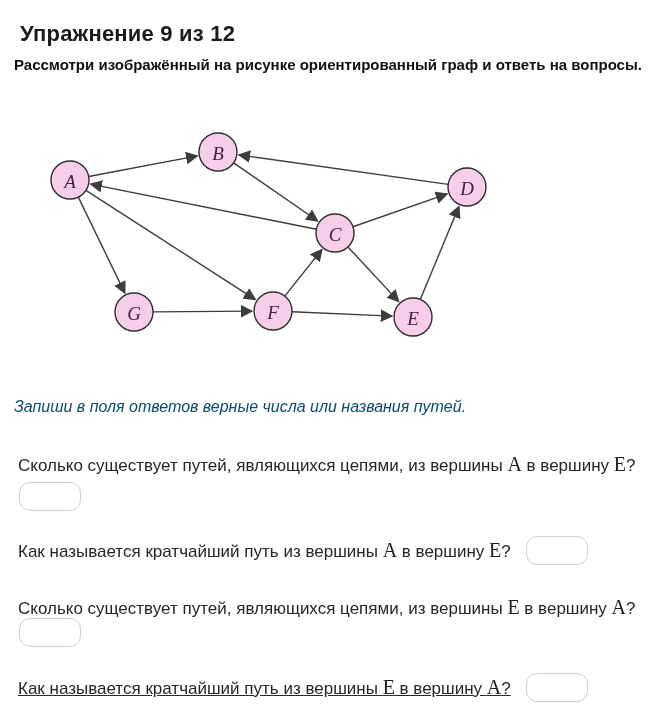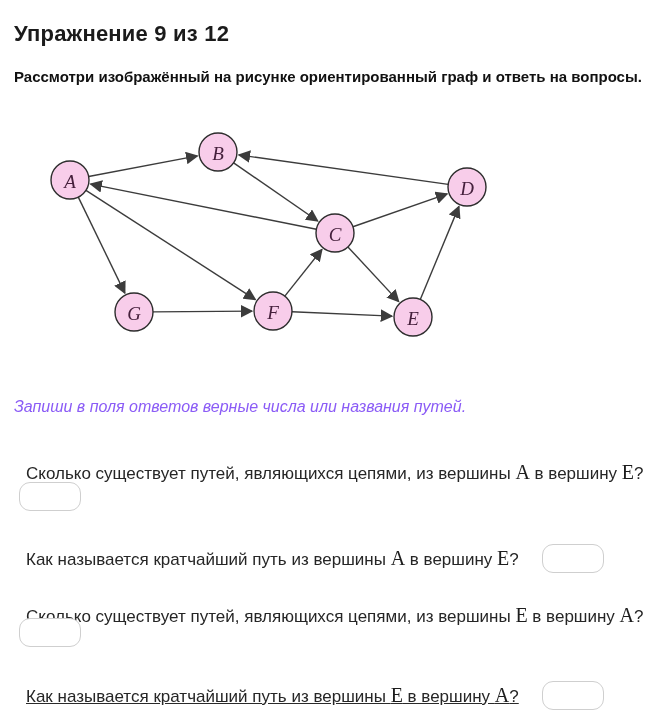--- a/index.html
+++ b/index.html
@@ -4,38 +4,38 @@
 <style>
   html, body { margin: 0; padding: 0; background: #fff; }
   body {
     width: 667px; height: 724px;
     position: relative;
     font-family: "Liberation Sans", sans-serif;
     color: #2a2a2a;
     overflow: hidden;
   }
   .page-title {
-    position: absolute; left: 14px; top: 6px;
+    position: absolute; left: 20px; top: 6px;
     font-size: 22px; font-weight: 700; color: #1b1b1b;
     letter-spacing: 0.2px;
   }
   .instruction {
     position: absolute; left: 14px; top: 56px;
-    font-size: 15px; font-weight: 700; color: #111; margin-top: 12px;
+    font-size: 15px; font-weight: 700; color: #111;
   }
   .graph-wrap {
     position: absolute; left: 0; top: 100px;
     width: 520px; height: 260px;
   }
   .note {
     position: absolute; left: 14px; top: 398px;
-    font-size: 16px; font-style: italic; color: #8b5cf6;
+    font-size: 16px; font-style: italic; color: #0c4a6e;
   }
   .q-text {
-    font-size: 17px; color: #262626; margin: 12px;
+    font-size: 17px; color: #262626; margin: 4px;
     white-space: nowrap;
   }
   .vertex {
     font-family: "Liberation Serif", serif;
     font-size: 20px; color: #1d1d1d;
   }
   .q1-text { position: absolute; left: 14px; top: 449px; }
   .q3-text { position: absolute; left: 14px; top: 592px; }
   .answer-box {
     width: 62px; height: 29px;

